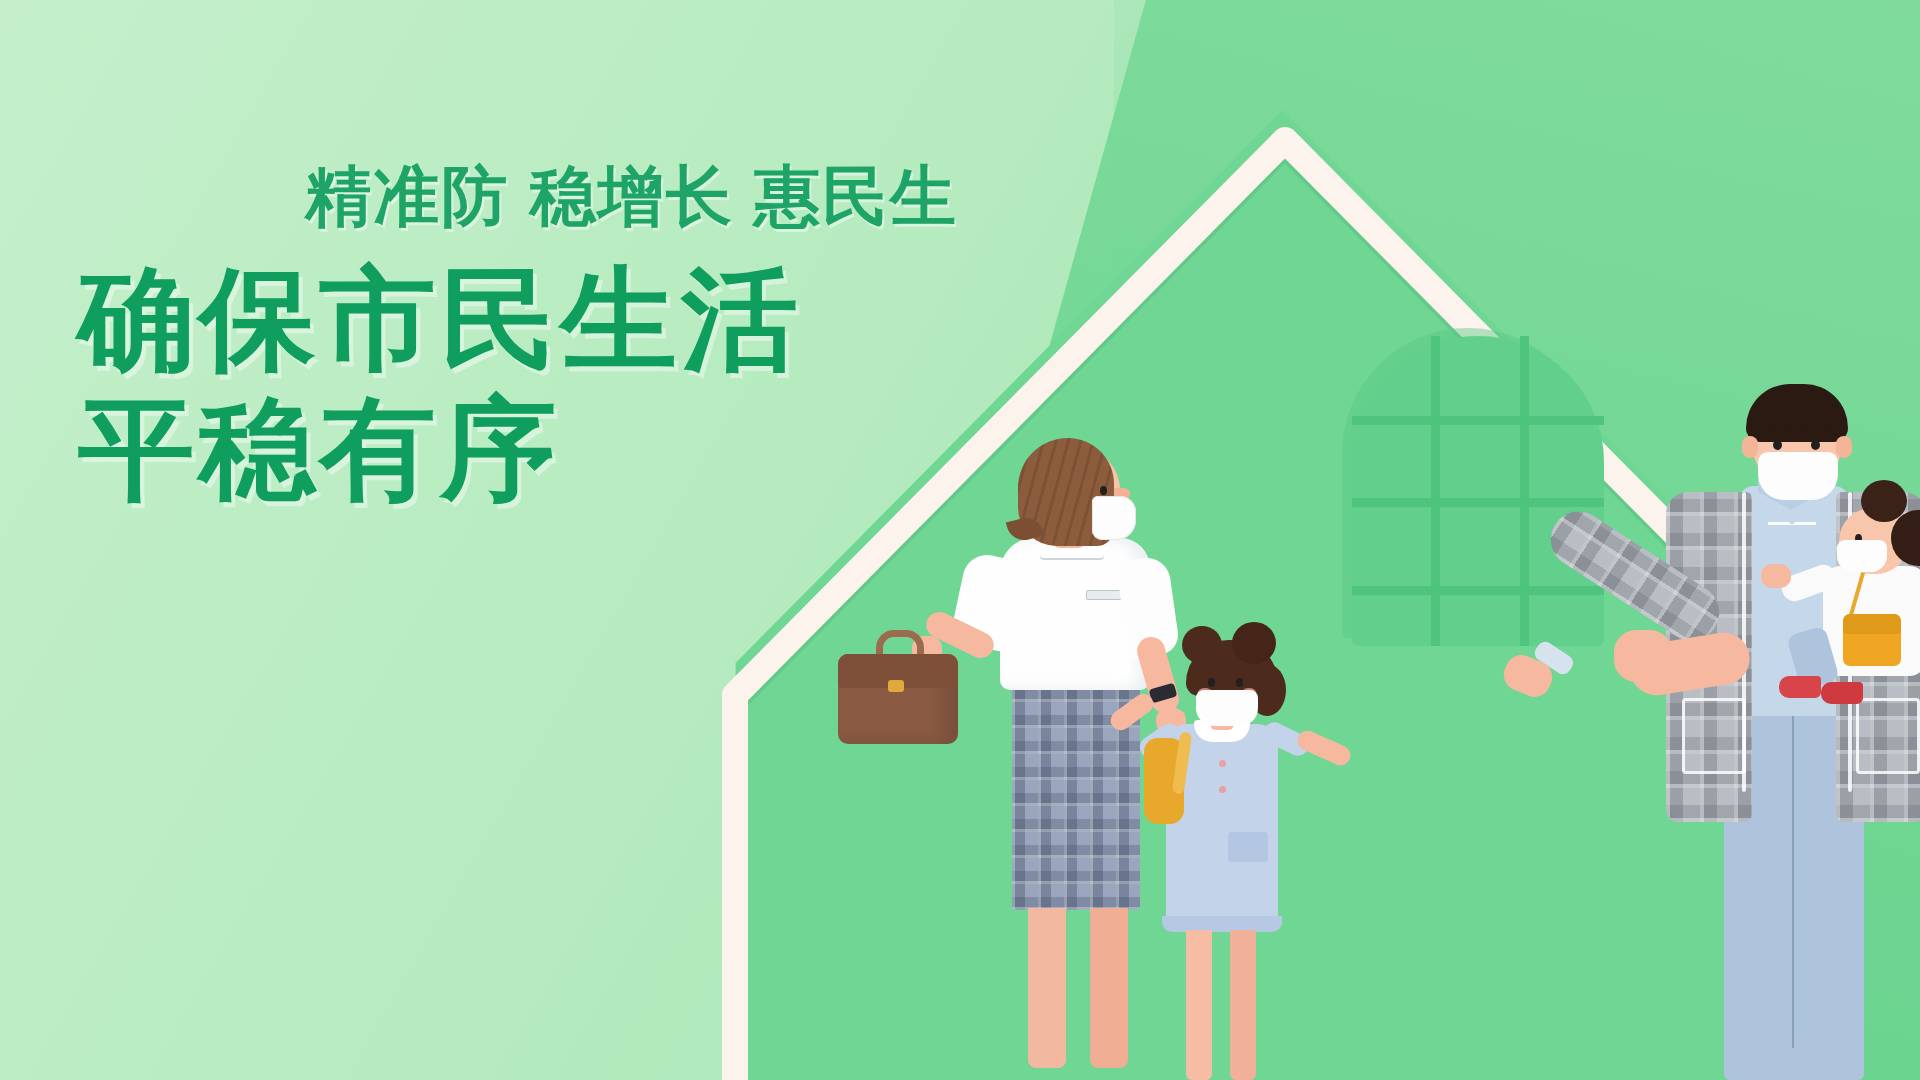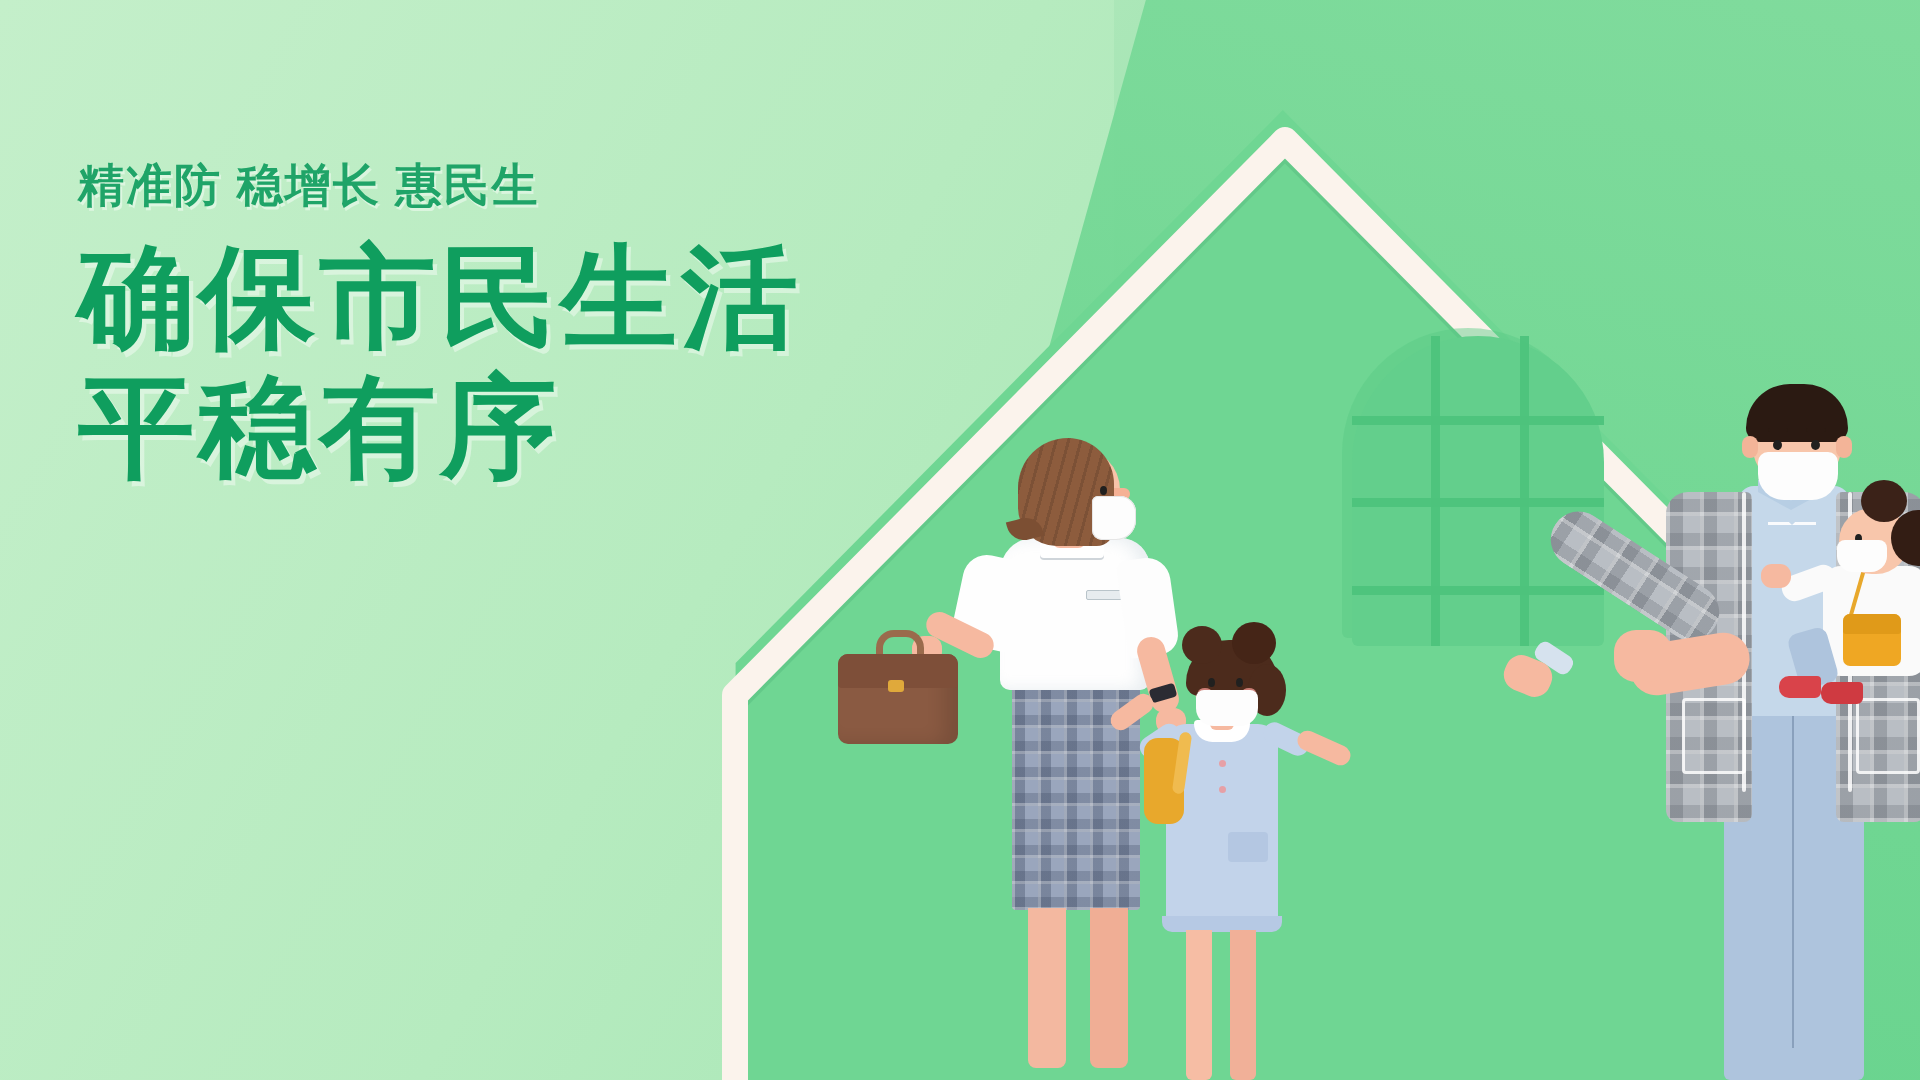--- a/index.html
+++ b/index.html
@@ -72,23 +72,24 @@
     background-image:
       repeating-linear-gradient(90deg, rgba(255,255,255,.38) 0 4px, transparent 4px 34px),
       repeating-linear-gradient(0deg, rgba(255,255,255,.38) 0 4px, transparent 4px 34px),
       repeating-linear-gradient(90deg, rgba(92,98,106,.32) 0 17px, transparent 17px 34px),
       repeating-linear-gradient(0deg, rgba(92,98,106,.26) 0 17px, transparent 17px 34px);
   }
 
   
   .textblock{position:absolute;left:78px;top:160px;width:880px;}
   .subtitle{
-    font-size:46px;font-weight:700;letter-spacing:2px;
+    font-size:66px;font-weight:700;letter-spacing:2px;
     color:#1fa468;line-height:1.1;white-space:nowrap;
     text-shadow:2px 3px 0 rgba(255,255,255,.45);
+    text-align:right;
   }
   .headline{
     margin-top:22px;
     font-size:112px;font-weight:900;letter-spacing:4px;
     color:#0f9e5e;line-height:1.16;white-space:nowrap;
     transform:scaleX(1.04);transform-origin:left center;
     text-shadow:4px 5px 0 rgba(255,255,255,.42);
   }
   .headline .l2{display:block;}
 </style>

